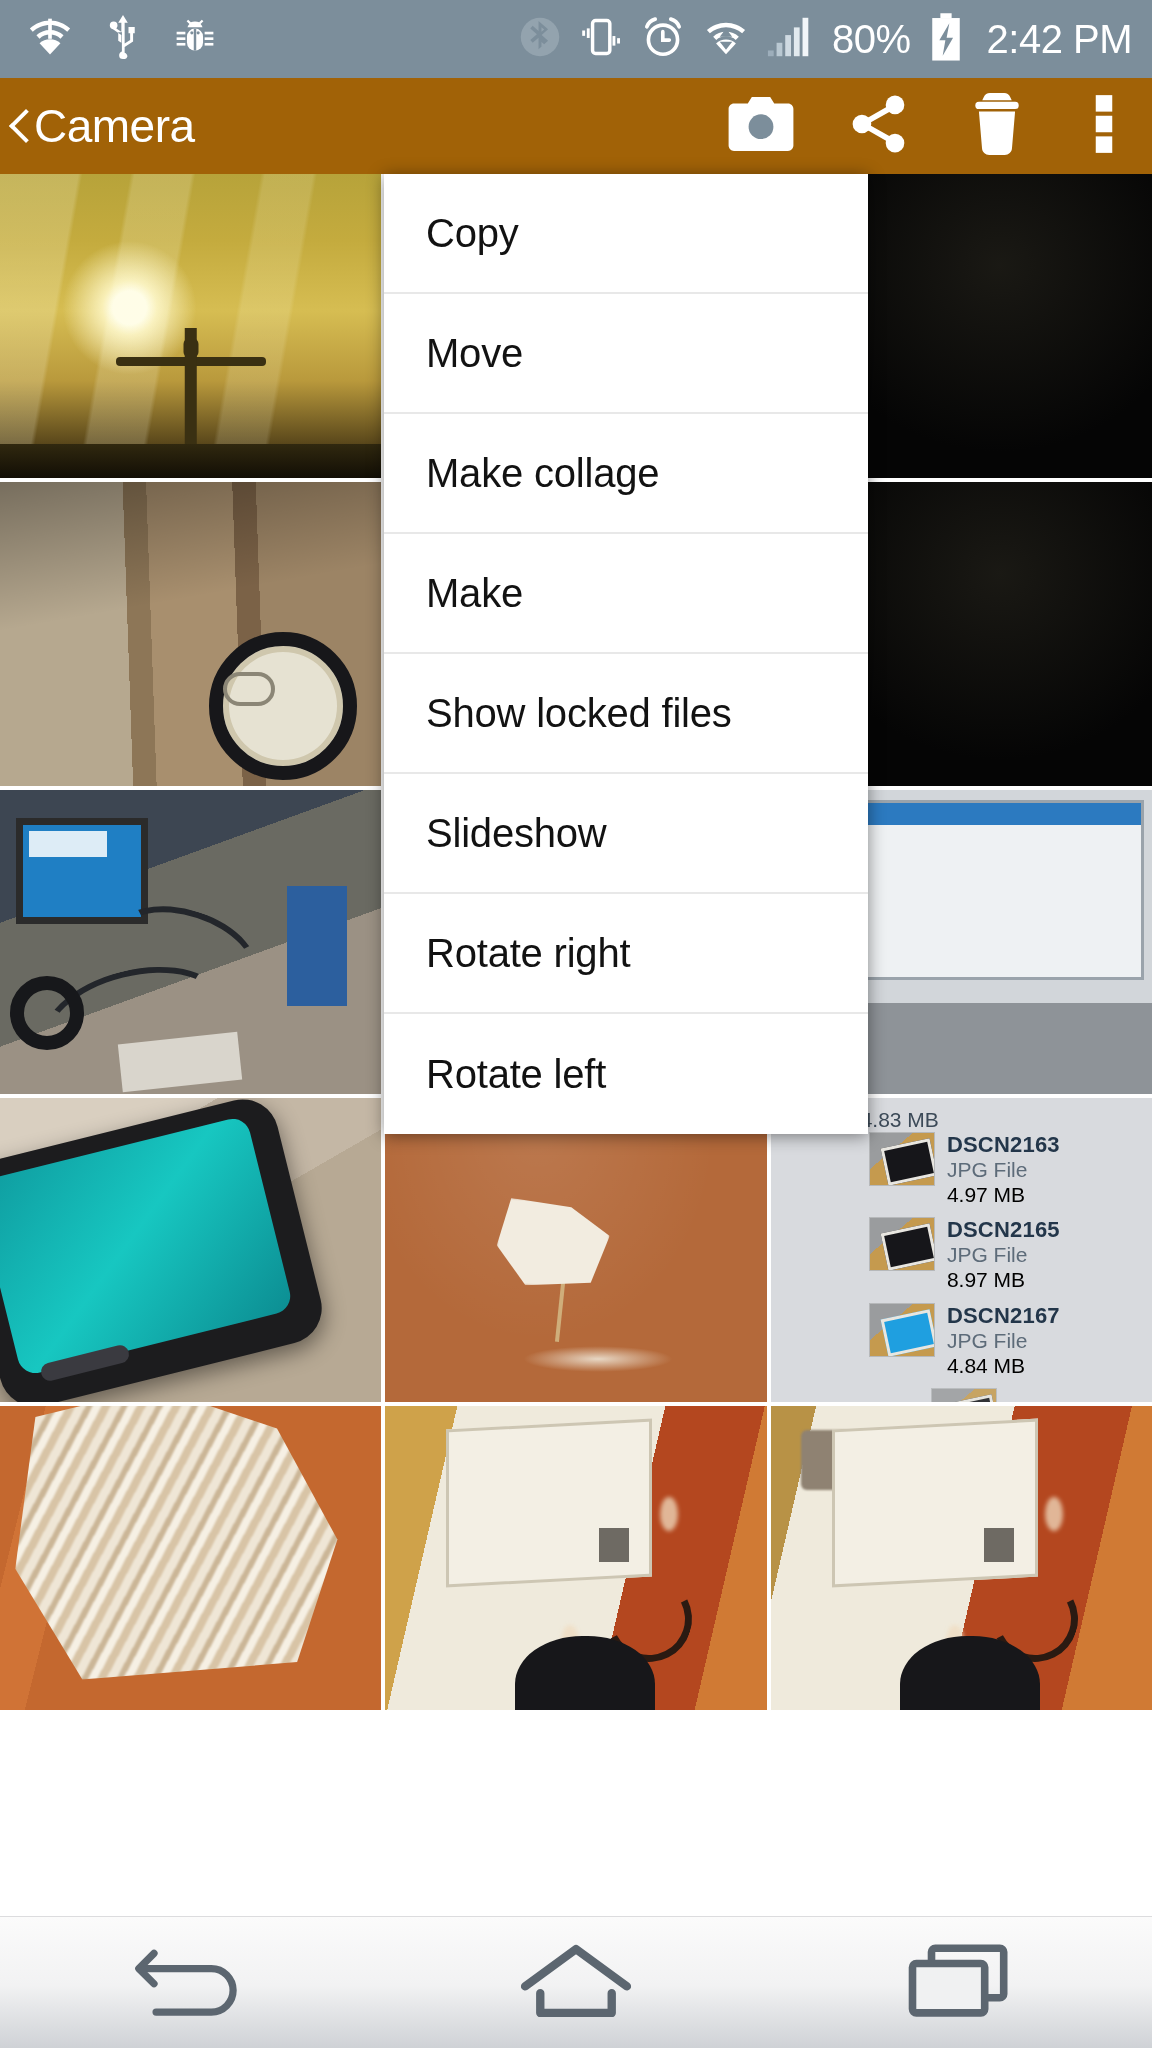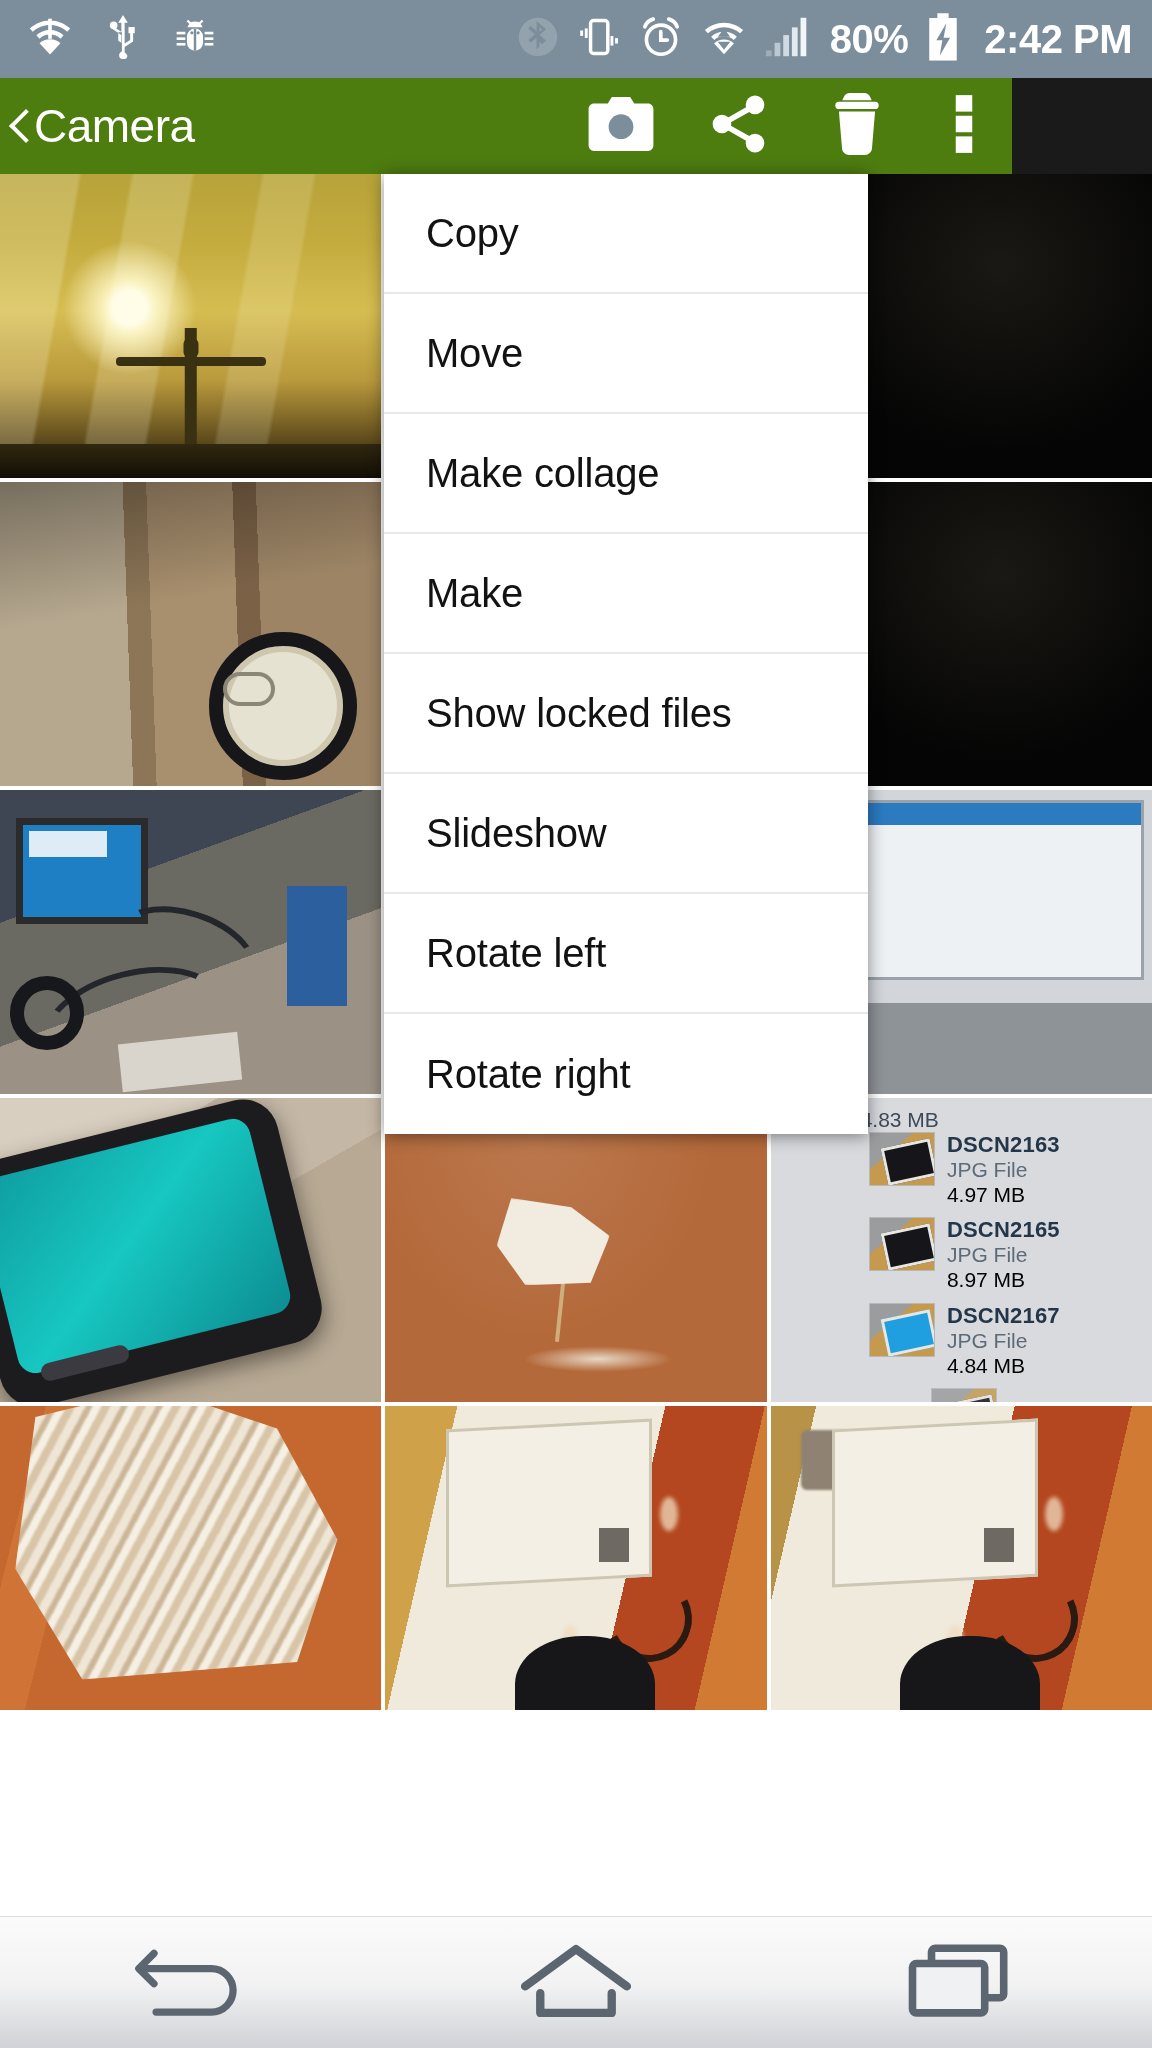--- a/index.html
+++ b/index.html
@@ -17,30 +17,30 @@
     position:absolute; top:0; left:0; width:1152px; height:78px;
     background:#7c8e9b;
     display:flex; align-items:center; justify-content:space-between;
     padding:0 14px;
   }
   .status-left, .status-right { display:flex; align-items:center; }
   .status-left { gap:34px; padding-left:14px; }
   .status-right { gap:16px; }
   .sicon { display:block; }
   .status-text {
-    color:#ffffff; font-size:40px; font-weight:700; letter-spacing:-0.5px;
+    color:#ffffff; font-size:40px; font-weight:400; letter-spacing:-0.5px;
     line-height:1; white-space:nowrap;
   }
   .pct { margin-right:2px; }
   .clock { margin-left:8px; margin-right:6px; }
 
   
   .action-bar {
-    position:absolute; top:78px; left:0; width:1012px; height:96px;
-    background:#4d7c0f;
+    position:absolute; top:78px; left:0; width:1152px; height:96px;
+    background:#a16207;
     display:flex; align-items:center;
   }
   .back-wrap {
     display:flex; align-items:center; height:100%;
     padding-left:8px; gap:2px; cursor:pointer;
   }
   .chev {
     width:22px; height:38px; position:relative; flex:none; margin-right:2px;
   }
   .chev::before {
@@ -598,22 +598,22 @@
     </div>
   </div>
 
   <div class="menu">
     <div class="menu-item">Copy</div>
     <div class="menu-item">Move</div>
     <div class="menu-item">Make collage</div>
     <div class="menu-item">Make</div>
     <div class="menu-item">Show locked files</div>
     <div class="menu-item">Slideshow</div>
+    <div class="menu-item">Rotate right</div>
     <div class="menu-item">Rotate left</div>
-    <div class="menu-item">Rotate right</div>
   </div>
 
   <div class="nav-bar">
     <div class="nav-btn">
       <span>
         <svg width="120" height="76" viewBox="0 0 34 22">
           <path d="M6 3L1.6 7.4 6 11.8" fill="none" stroke="#5c6670" stroke-width="2.1" stroke-linecap="round" stroke-linejoin="round"></path>
           <path d="M1.9 7.4h20.7a6.3 6.3 0 0 1 0 12.6H6.6" fill="none" stroke="#5c6670" stroke-width="2.1" stroke-linecap="round" stroke-linejoin="round"></path>
         </svg>
       </span>

